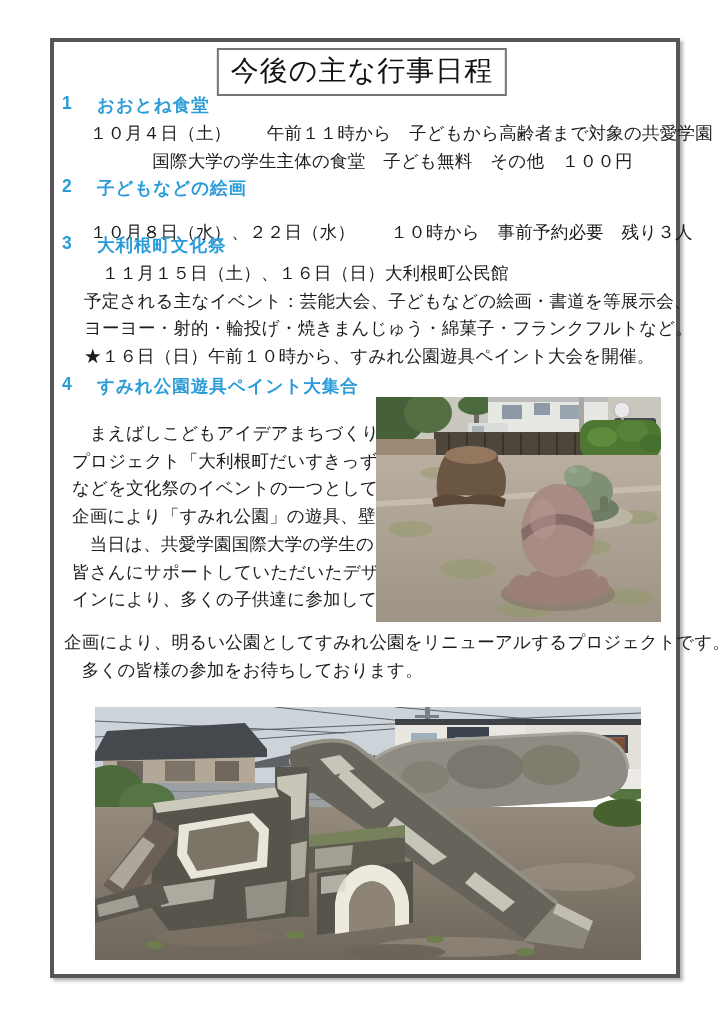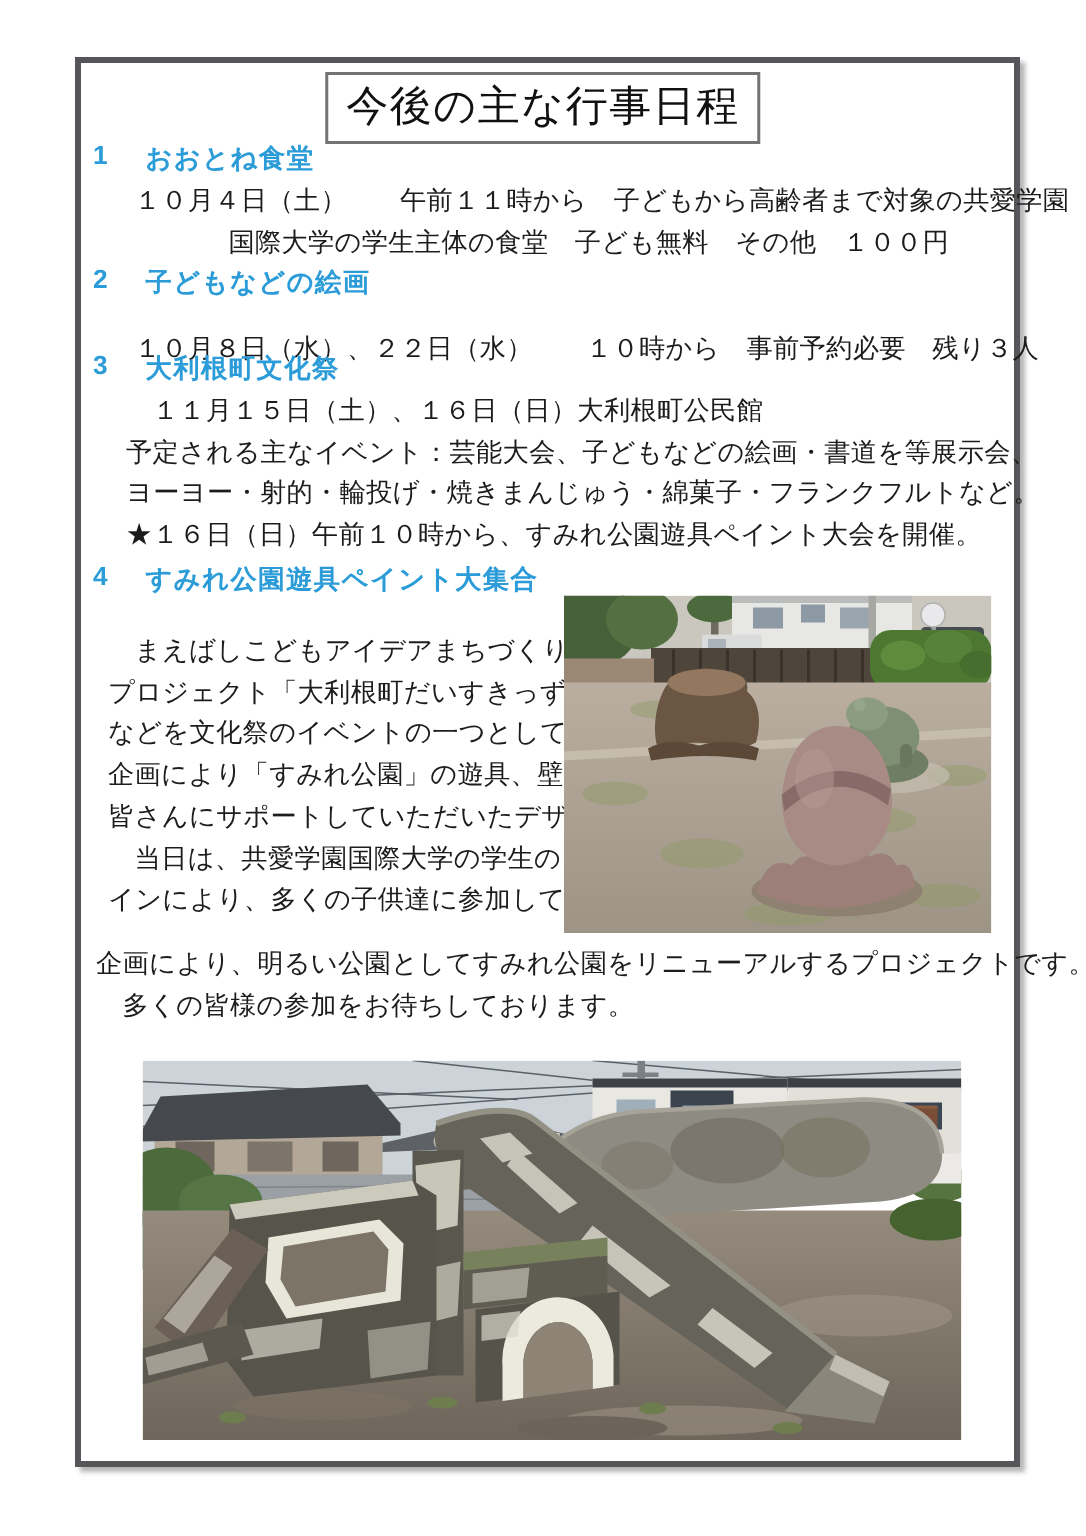--- a/index.html
+++ b/index.html
@@ -71,22 +71,22 @@
 
 <div class="sec-head" style="left:62px;top:374px;">
   <span class="num">4</span>
   <span>すみれ公園遊具ペイント大集合</span>
 </div>
 <div class="line-block" style="left:72px;top:420px;">
   <div class="body-line" style="line-height:27.7px">　まえばしこどもアイデアまちづくり</div>
   <div class="body-line" style="line-height:27.7px">プロジェクト「大利根町だいすきっず」</div>
   <div class="body-line" style="line-height:27.7px">などを文化祭のイベントの一つとして</div>
   <div class="body-line" style="line-height:27.7px">企画により「すみれ公園」の遊具、壁</div>
+  <div class="body-line" style="line-height:27.7px">　当日は、共愛学園国際大学の学生の</div>
   <div class="body-line" style="line-height:27.7px">皆さんにサポートしていただいたデザ</div>
-  <div class="body-line" style="line-height:27.7px">　当日は、共愛学園国際大学の学生の</div>
   <div class="body-line" style="line-height:27.7px">インにより、多くの子供達に参加して</div>
 </div>
 <div class="line-block" style="left:64px;top:628px;">
   <div class="body-line" style="line-height:28px">企画により、明るい公園としてすみれ公園をリニューアルするプロジェクトです。</div>
   <div class="body-line" style="line-height:28px">　多くの皆様の参加をお待ちしております。</div>
 </div>
 
 <div class="photo" style="left:376px;top:397px;width:285px;height:225px;" aria-label="すみれ公園の砂地にあるタコ形とカエル形のコンクリート遊具、奥に生垣と住宅">
   <svg width="285" height="225" viewBox="0 0 285 225">
     <defs>

